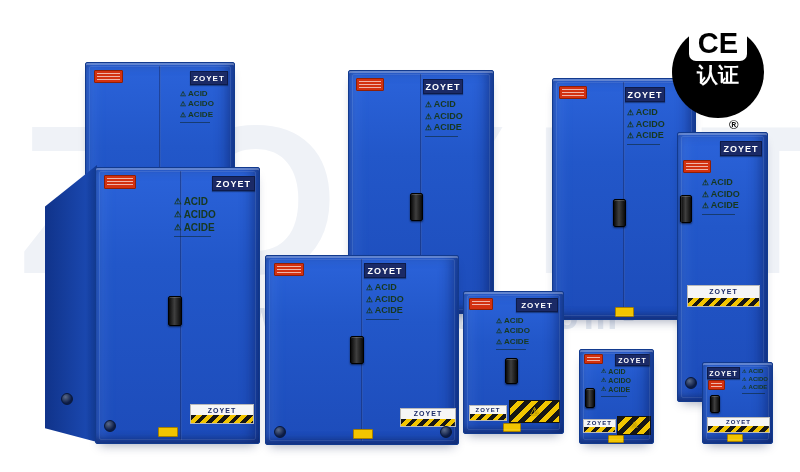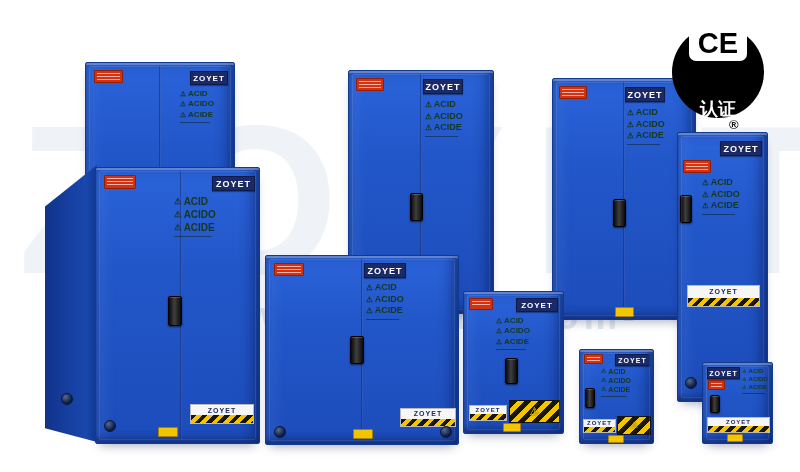--- a/index.html
+++ b/index.html
@@ -8,25 +8,25 @@
   .stage{position:absolute;inset:0;}
 
   
   .wm-brand{position:absolute;left:18px;top:78px;font-size:212px;font-weight:900;
     color:#eff2f7;letter-spacing:26px;white-space:nowrap;z-index:0;user-select:none;}
   .wm-url{position:absolute;left:0;top:295px;width:100%;text-align:center;font-size:38px;
     font-weight:bold;letter-spacing:5px;color:#e3e8f0;z-index:0;white-space:nowrap;}
 
   
   .ce-badge{position:absolute;left:672px;top:26px;width:92px;height:92px;background:#000;
-    border-radius:50%;display:flex;flex-direction:column;align-items:center;justify-content:space-between;
+    border-radius:50%;display:flex;flex-direction:column;align-items:center;justify-content:flex-start;
     gap:3px;z-index:20;}
   .ce-box{background:#fff;border-radius:7px;padding:1px 9px;font-weight:900;font-size:29px;
     color:#000;line-height:1.15;}
-  .ce-cert{color:#fff;font-weight:700;font-size:18px;line-height:1;}
+  .ce-cert{color:#fff;font-weight:700;font-size:21px;line-height:1;}
   .reg{position:absolute;left:729px;top:117px;font-size:13px;font-weight:bold;color:#111;z-index:20;}
 
   
   .cab{position:absolute;}
   .cabskin{border:1px solid #123a8e;border-radius:2px;
     background:linear-gradient(180deg,#2b63da 0%,#2257c9 35%,#1d4cba 100%);
     box-shadow:inset 0 2px 0 rgba(255,255,255,.28), inset 0 -4px 7px rgba(8,24,80,.5),
       inset -8px 0 12px rgba(8,24,80,.38), inset 8px 0 12px rgba(95,145,235,.22),
       0 6px 10px -5px rgba(20,35,80,.4);}
   .cabskin::after{content:"";position:absolute;inset:3px;border:1px solid rgba(255,255,255,.10);

